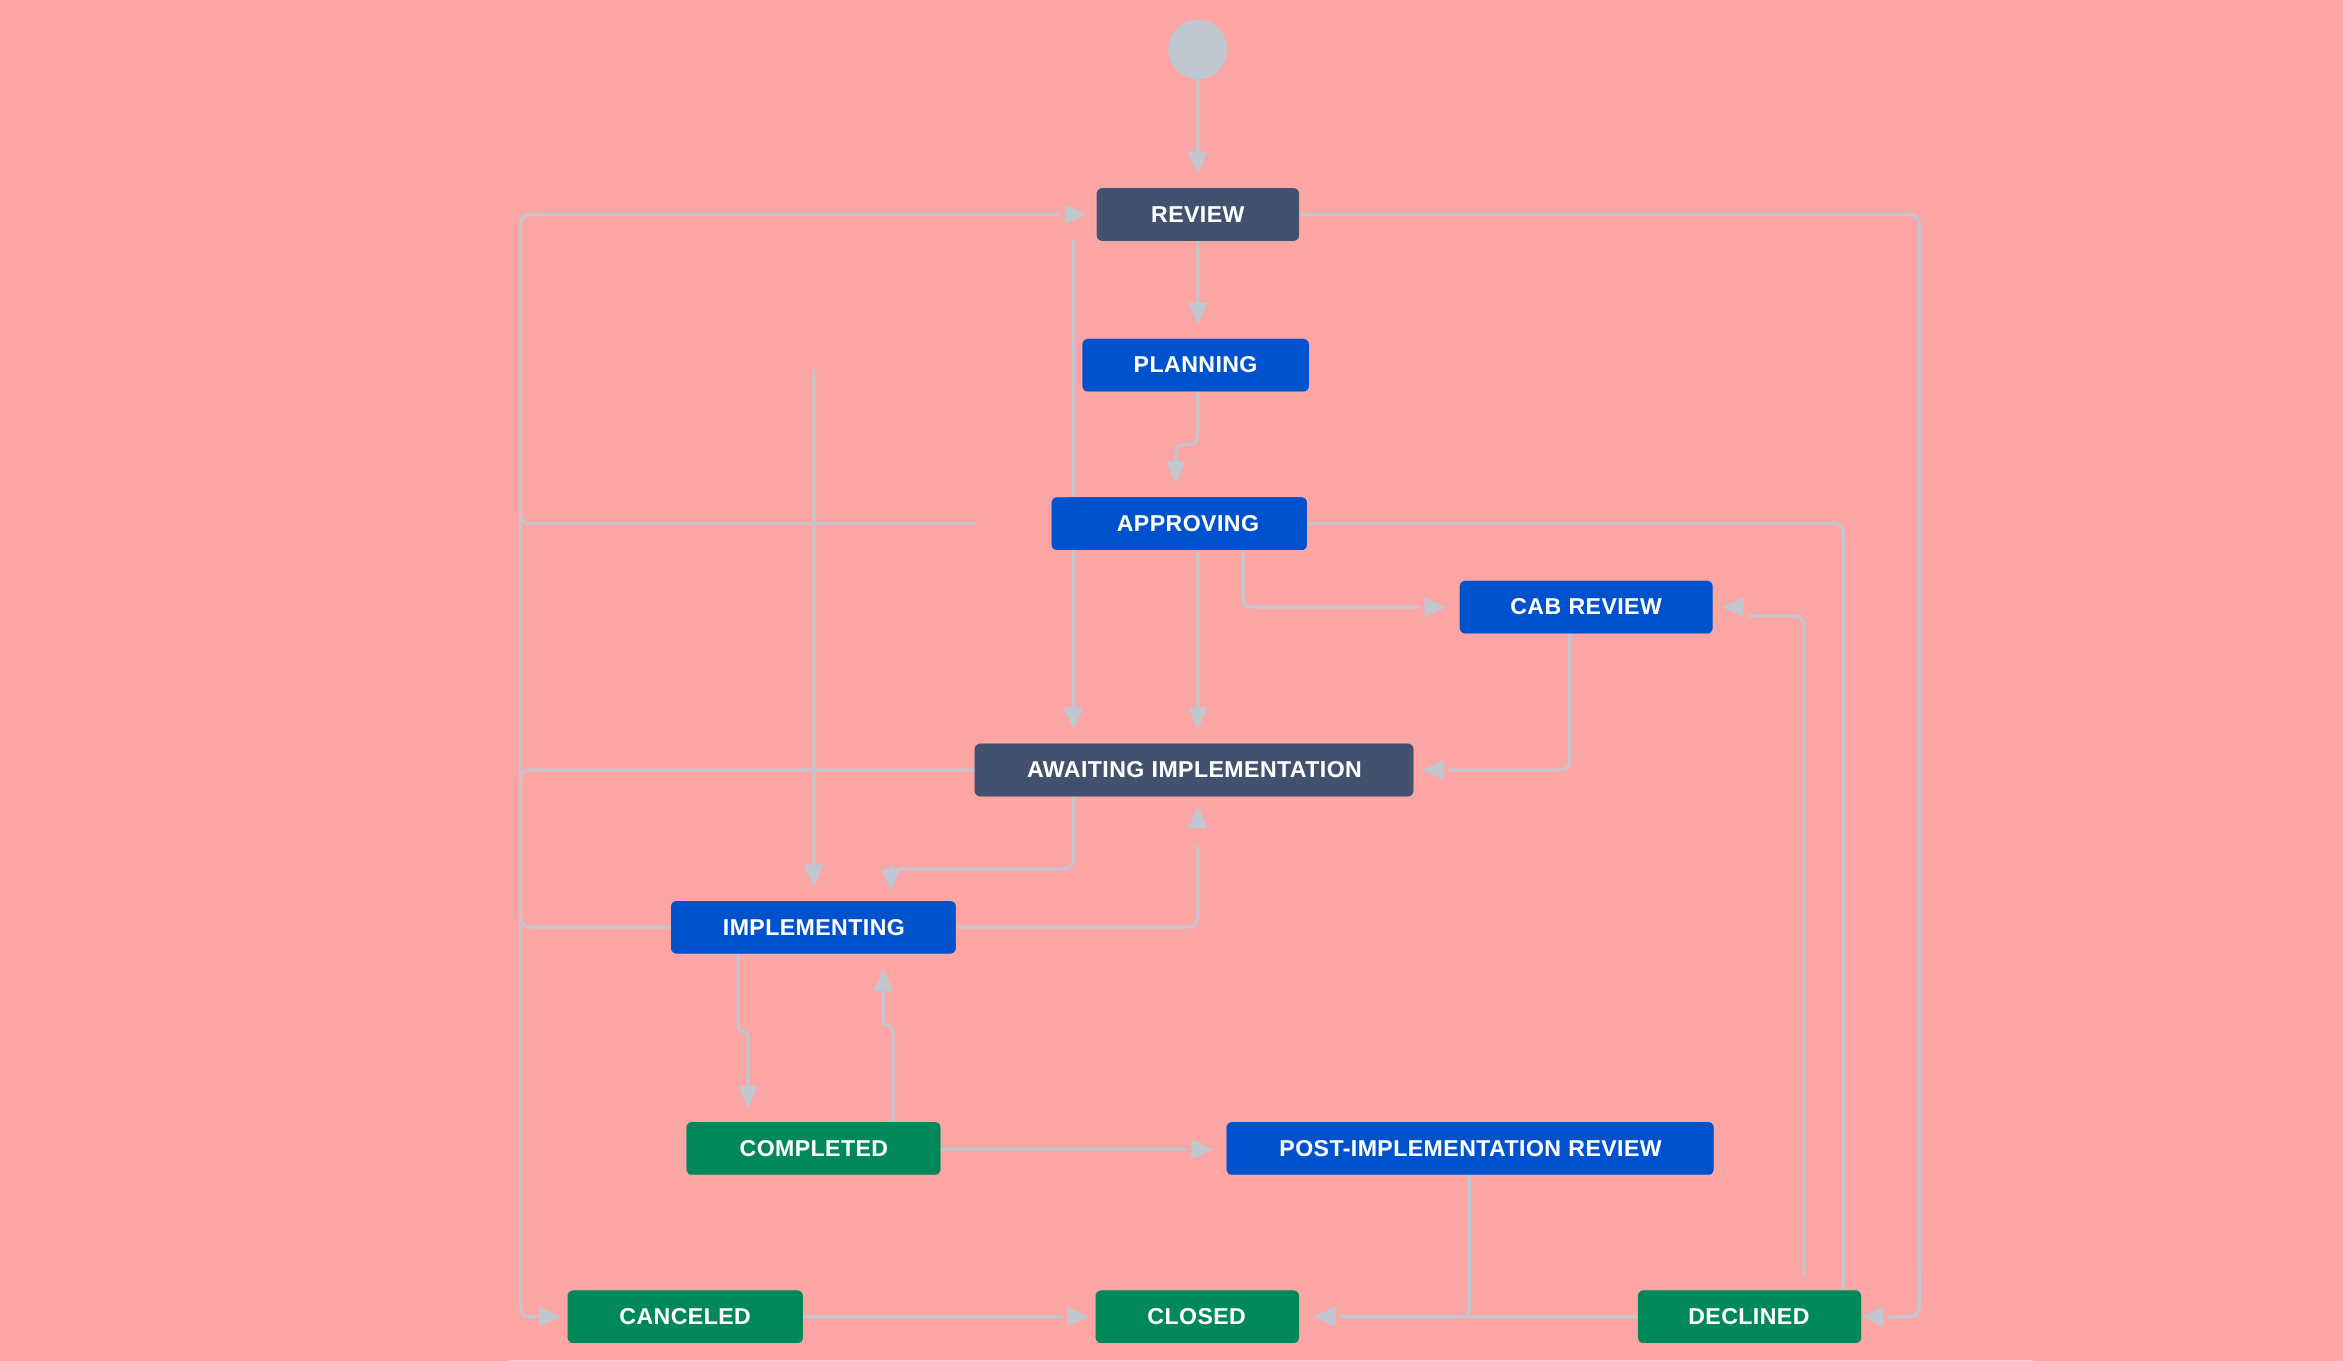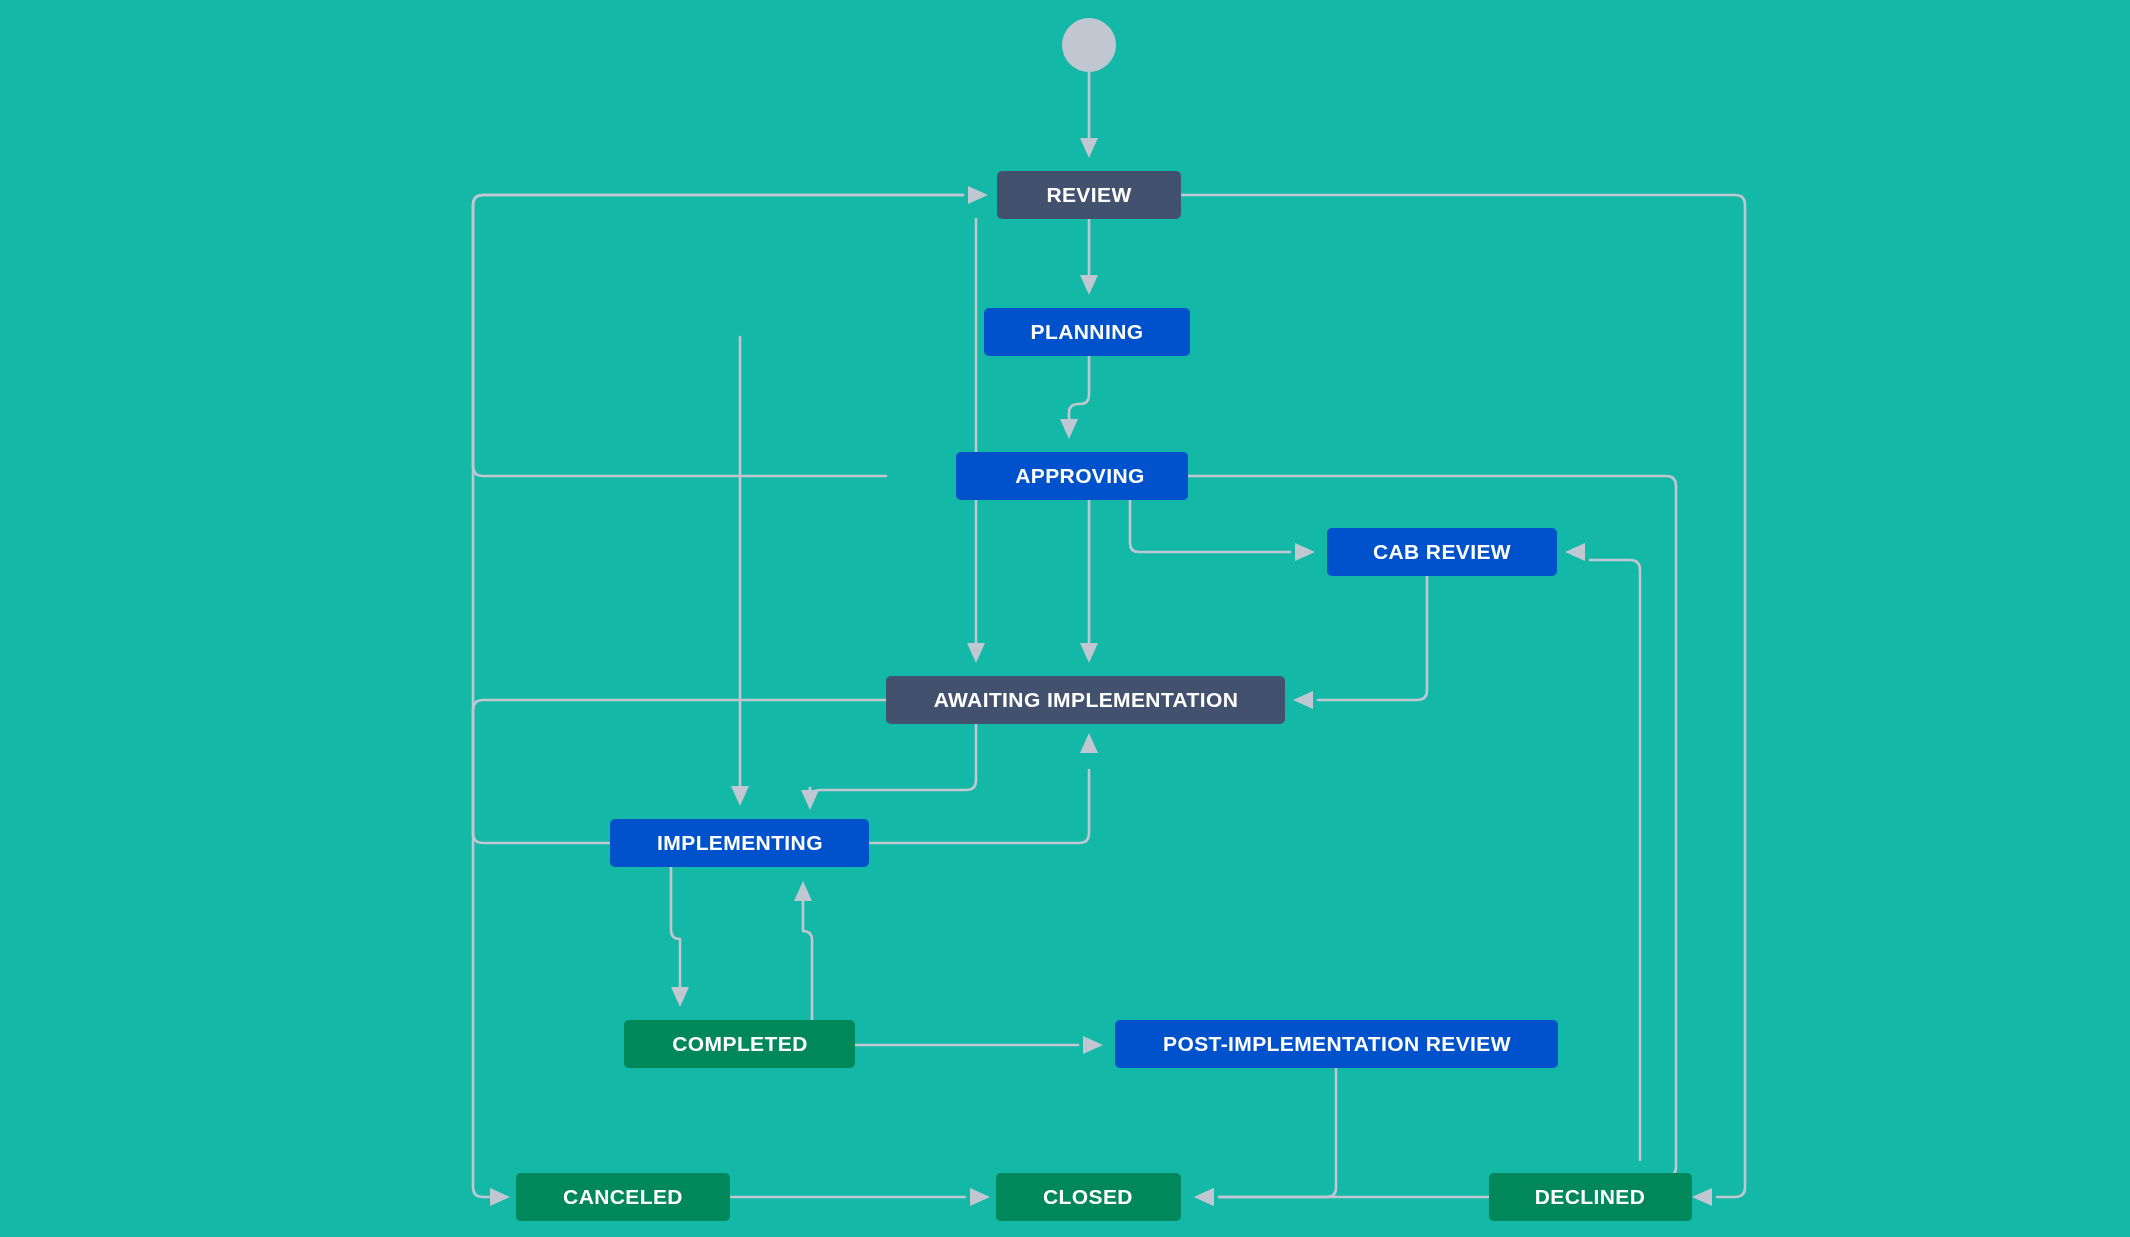--- a/index.html
+++ b/index.html
@@ -10,21 +10,21 @@
   body {
     width: 2130px;
     height: 1237px;
     font-family: "Liberation Sans", sans-serif;
     overflow: hidden;
   }
   #workflow-canvas {
     position: relative;
     width: 2130px;
     height: 1237px;
-    background: #14b8a6;
+    background: #fca5a5;
   }
   svg.diagram {
     position: absolute;
     top: 0;
     left: 0;
     width: 2130px;
     height: 1237px;
   }
   .node-label {
     font-family: "Liberation Sans", sans-serif;

